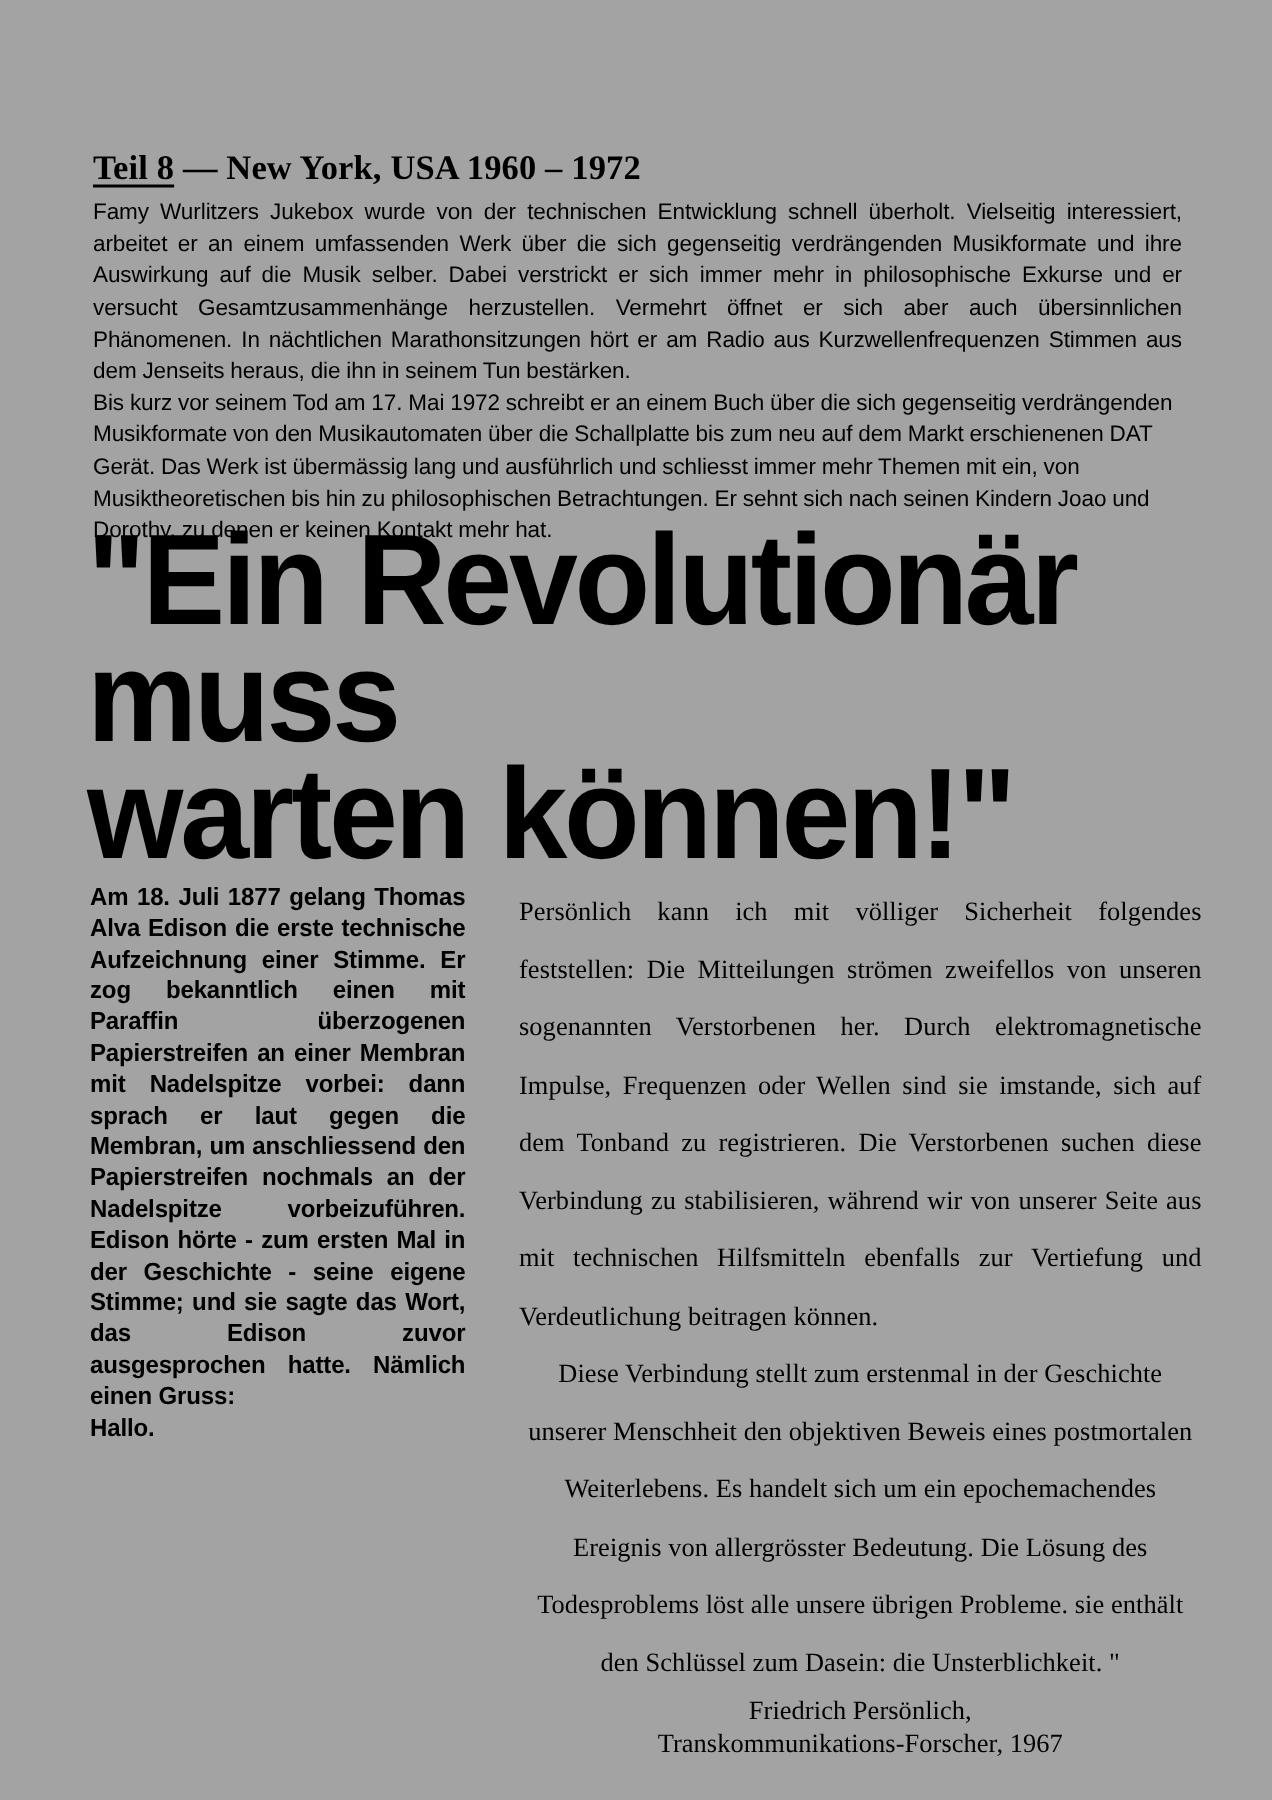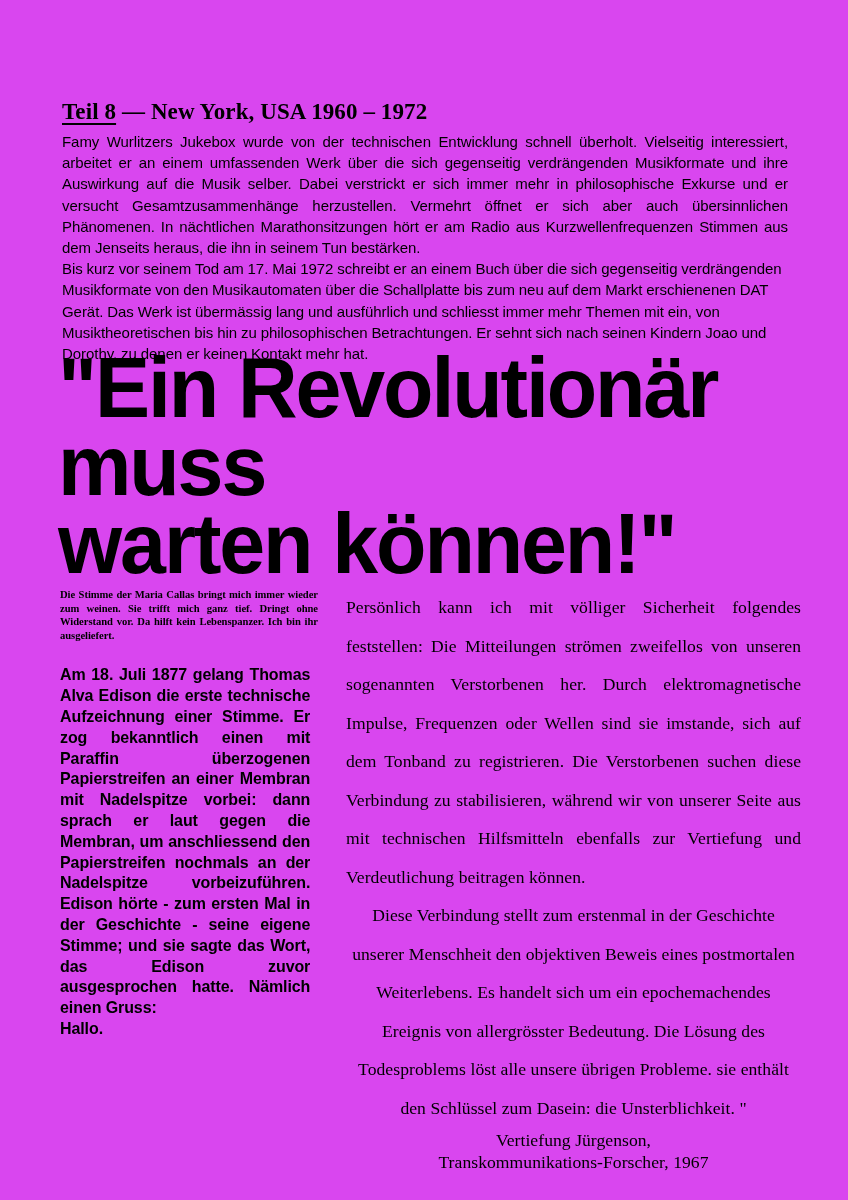--- a/index.html
+++ b/index.html
@@ -5,21 +5,21 @@
   html, body {
     margin: 0;
     padding: 0;
     background: #ffffff;
   }
 
   .page {
     position: relative;
     width: 848px;
     height: 1200px;
-    background: #d946ef;
+    background: #a3a3a3;
     overflow: hidden;
     color: #000000;
     -webkit-font-smoothing: antialiased;
   }
 
   
   .section-title {
     position: absolute;
     left: 62px;
     top: 84px;
@@ -135,27 +135,26 @@
     <p class="last-of-block">Bis kurz vor seinem Tod am 17. Mai 1972 schreibt er an einem Buch über die sich gegenseitig verdrängenden Musikformate von den Musikautomaten über die Schallplatte bis zum neu auf dem Markt erschienenen DAT Gerät. Das Werk ist übermässig lang und ausführlich und schliesst immer mehr Themen mit ein, von Musiktheoretischen bis hin zu philosophischen Betrachtungen. Er sehnt sich nach seinen Kindern Joao und Dorothy, zu denen er keinen Kontakt mehr hat.</p>
   </div>
 
   <div class="headline">
     <span class="hl-line">"Ein Revolutionär</span>
     <span class="hl-line">muss</span>
     <span class="hl-line">warten können!"</span>
   </div>
 
   <div class="col-left">
-    <p class="callas-caption">Die Stimme der Maria Callas bringt mich immer wieder zum weinen. Sie trifft mich ganz tief. Dringt ohne Widerstand vor. Da hilft kein Lebenspanzer. Ich bin ihr ausgeliefert.</p>
     <p class="edison-text">Am 18. Juli 1877 gelang Thomas Alva Edison die erste technische Aufzeichnung einer Stimme. Er zog bekanntlich einen mit Paraffin überzogenen Papierstreifen an einer Membran mit Nadelspitze vorbei: dann sprach er laut gegen die Membran, um anschliessend den Papierstreifen nochmals an der Nadelspitze vorbeizuführen. Edison hörte - zum ersten Mal in der Geschichte - seine eigene Stimme; und sie sagte das Wort, das Edison zuvor ausgesprochen hatte. Nämlich einen Gruss:</p>
     <p class="edison-text tail">Hallo.</p>
   </div>
 
   <div class="col-right">
     <p>Persönlich kann ich mit völliger Sicherheit folgendes feststellen: Die Mitteilungen strömen zweifellos von unseren sogenannten Verstorbenen her. Durch elektromagnetische Impulse, Frequenzen oder Wellen sind sie imstande, sich auf dem Tonband zu registrieren. Die Verstorbenen suchen diese Verbindung zu stabilisieren, während wir von unserer Seite aus mit technischen Hilfsmitteln ebenfalls zur Vertiefung und Verdeutlichung beitragen können.</p>
     <p class="ragged">Diese Verbindung stellt zum erstenmal in der Geschichte unserer Menschheit den objektiven Beweis eines postmortalen Weiterlebens. Es handelt sich um ein epochemachendes Ereignis von allergrösster Bedeutung. Die Lösung des Todesproblems löst alle unsere übrigen Probleme. sie enthält den Schlüssel zum Dasein: die Unsterblichkeit. "</p>
     <div class="attribution">
-      <span class="attr-line">Vertiefung Jürgenson,</span>
+      <span class="attr-line">Friedrich Persönlich,</span>
       <span class="attr-line">Transkommunikations-Forscher, 1967</span>
     </div>
   </div>
 
 </div>
 
 </body></html>

